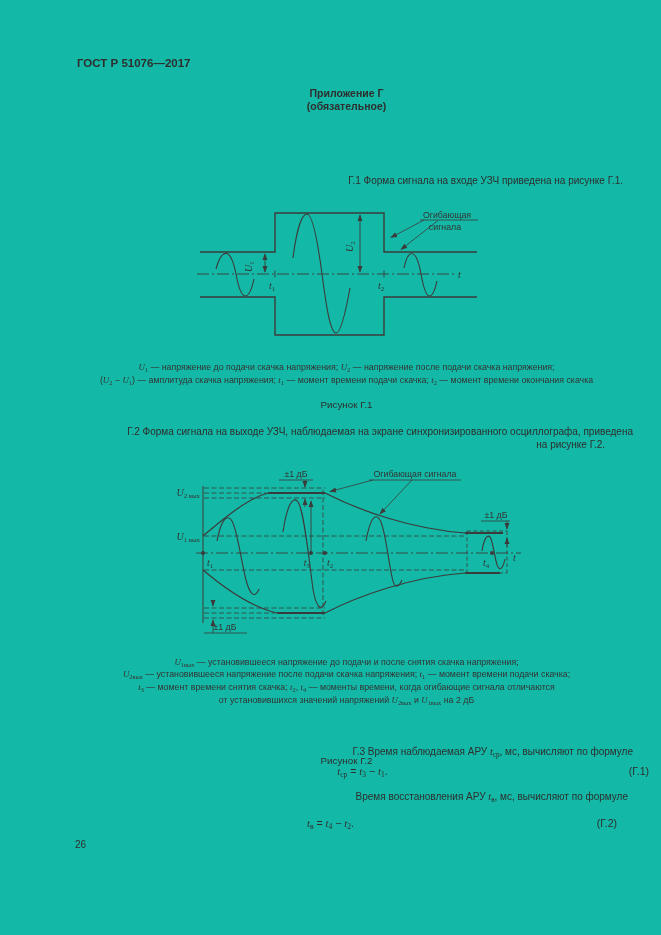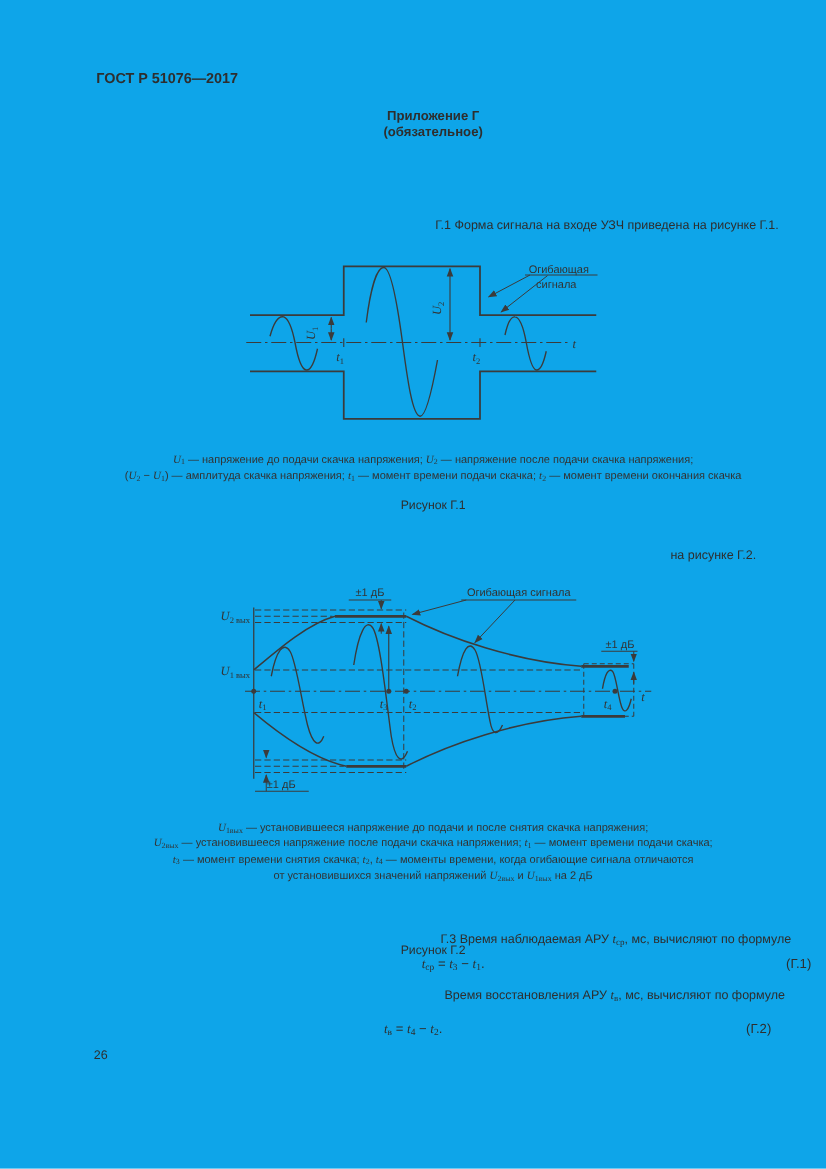--- a/index.html
+++ b/index.html
@@ -1,16 +1,16 @@
 <!DOCTYPE html>
 <html><head>
 <meta charset="utf-8">
 <style>
   html,body{margin:0;padding:0;background:#ffffff;}
-  #page{position:relative;width:661px;height:935px;background:#0ea5e9;overflow:hidden;
+  #page{position:relative;width:661px;height:935px;background:#14b8a6;overflow:hidden;
         font-family:"Liberation Sans",sans-serif;color:#2e2e2e;}
   .abs{position:absolute;}
   .center{left:16px;width:661px;text-align:center;}
   .bold{font-weight:bold;}
   .body-text{font-size:10px;line-height:13px;text-align:right;}
   .cap{font-size:8.8px;line-height:12px;color:#333;}
   .figname{font-size:9.8px;}
   .indent{padding-left:28px;}
   
   .i{font-family:"Liberation Serif",serif;font-style:italic;}
@@ -87,20 +87,21 @@
       <path class="ln" stroke-width="0.8" d="M420,220 H478"></path>
       <line class="ln" stroke-width="0.8" x1="424" y1="220" x2="391" y2="237.5" marker-end="url(#a1)"></line>
       <line class="ln" stroke-width="0.8" x1="438" y1="220.5" x2="401" y2="249.5" marker-end="url(#a1)"></line>
     </g>
   </svg>
 
   <div class="abs center cap" style="top:361px;"><span class="i">U</span><span class="sub">1</span><span> — напряжение до подачи скачка напряжения; </span><span class="i">U</span><span class="sub">2</span><span> — напряжение после подачи скачка напряжения;</span></div>
   <div class="abs center cap" style="top:374px;"><span>(</span><span class="i">U</span><span class="sub">2</span><span> − </span><span class="i">U</span><span class="sub">1</span><span>) — амплитуда скачка напряжения; </span><span class="i">t</span><span class="sub">1</span><span> — момент времени подачи скачка; </span><span class="i">t</span><span class="sub">2</span><span> — момент времени окончания скачка</span></div>
   <div class="abs center figname" style="top:399px;">Рисунок Г.1</div>
 
+  <div class="abs body-text indent" style="left:75px;top:425px;width:530px;">Г.2 Форма сигнала на выходе УЗЧ, наблюдаемая на экране синхронизированного осциллографа, приведена</div>
   <div class="abs body-text" style="left:75px;top:438px;width:530px;">на рисунке Г.2.</div>
 
   <svg style="left:95px;top:460px;" width="470" height="180" viewBox="95 460 470 180">
     <defs>
       <marker id="a2" viewBox="0 0 7 7" refX="6.2" refY="3.5" markerWidth="7" markerHeight="7" orient="auto" markerUnits="userSpaceOnUse">
         <path d="M0,0.9 L7,3.5 L0,6.1 z" fill="#3b3b3b"></path>
       </marker>
     </defs>
 
     <g>

